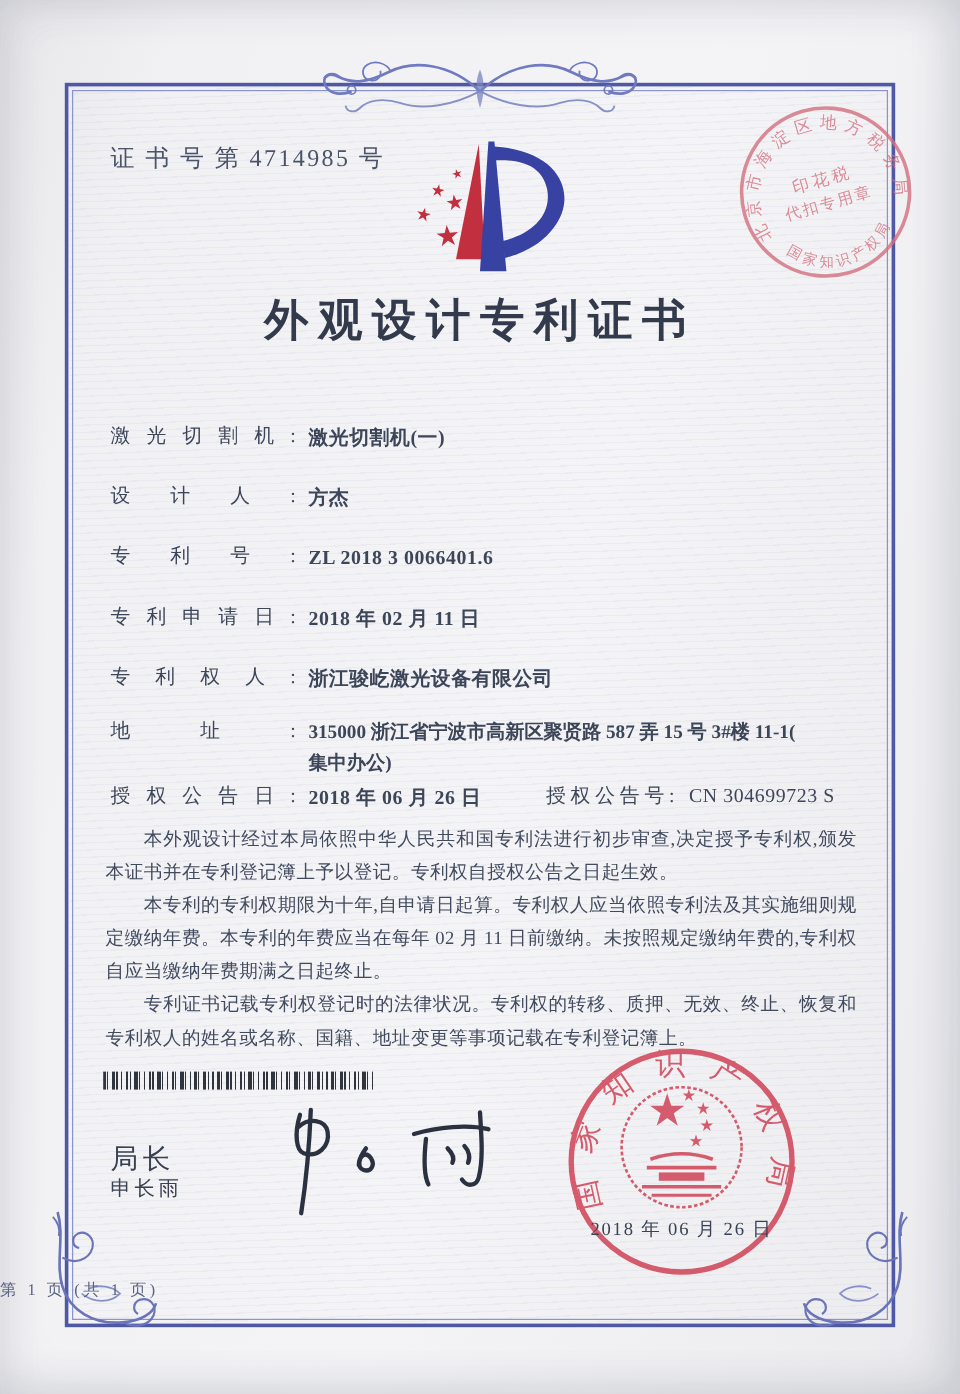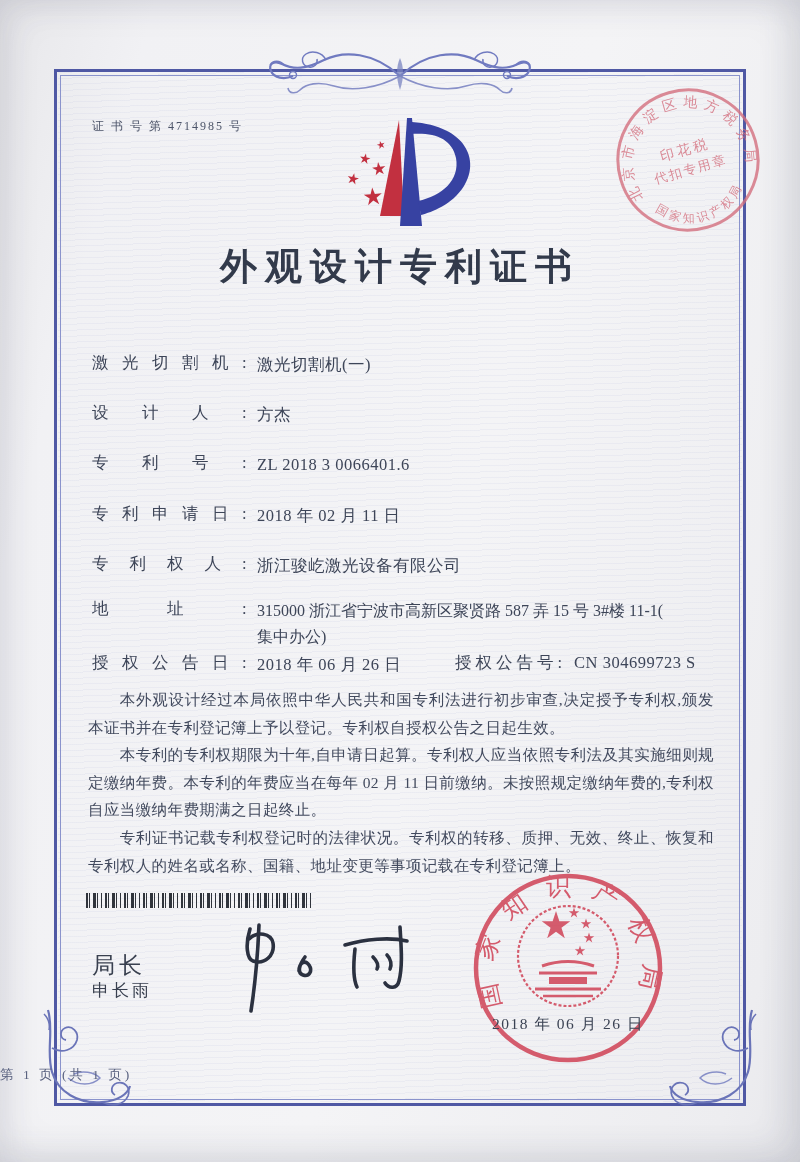--- a/index.html
+++ b/index.html
@@ -4,26 +4,26 @@
 <style>
   html,body{margin:0;padding:0;}
   body{width:800px;height:1162px;font-family:"Liberation Serif","DejaVu Serif",serif;}
   .page{position:relative;width:800px;height:1162px;overflow:hidden;
     background:linear-gradient(105deg,#e7e7ea 0%,#f1f1f4 14%,#f4f4f6 55%,#ededf0 92%,#e8e8ec 100%);
     box-shadow:inset 0 0 46px rgba(60,64,90,.08), inset -14px -10px 30px rgba(70,74,100,.10), inset 12px 10px 28px rgba(70,74,100,.06);}
   .texture{position:absolute;left:58px;top:72px;right:58px;bottom:60px;
     background:repeating-linear-gradient(178deg,rgba(128,138,198,.075) 0 1px,rgba(0,0,0,0) 1px 6px);}
   .frame-outer{position:absolute;left:54px;top:69px;width:692px;height:1037px;border:3px solid #4f58a4;box-sizing:border-box;}
   .frame-inner{position:absolute;left:3px;top:3px;right:3px;bottom:3px;border:1px solid #8a93cc;}
-  .cert-no{position:absolute;left:92px;top:118px;font-size:12px;letter-spacing:2px;color:#4b5368;}
+  .cert-no{position:absolute;left:92px;top:118px;font-size:20px;letter-spacing:2px;color:#4b5368;}
   .title{position:absolute;left:0;right:0;top:242px;margin:0;text-align:center;
     font-size:37px;font-weight:bold;letter-spacing:8px;color:#323a4b;}
   .row{position:absolute;left:92px;width:624px;font-size:16.5px;color:#3d4558;letter-spacing:.5px;}
   .lbl{display:inline-block;width:155px;text-align:justify;text-align-last:justify;vertical-align:top;}
-  .val{display:inline-block;vertical-align:top;margin-left:10px;white-space:pre;line-height:26px;}
+  .val{display:inline-block;vertical-align:top;margin-left:10px;white-space:pre;line-height:26px;font-weight:bold;}
   .row-addr .val{font-size:16px;letter-spacing:0;}
   .grant-no{position:absolute;left:363px;top:0;}
   .grant-no .lbl2{letter-spacing:4px;margin-right:8px;}
   .paras{position:absolute;left:88px;width:626px;top:686px;font-size:15.5px;line-height:27.6px;
     color:#424a5e;text-align:justify;letter-spacing:.4px;}
   .paras p{margin:0;text-indent:2.05em;}
   .barcode{position:absolute;left:86px;top:893px;width:226px;height:15px;
     background:repeating-linear-gradient(90deg,#30343c 0 2px,rgba(0,0,0,0) 2px 3px,#30343c 3px 4px,rgba(0,0,0,0) 4px 7px,#30343c 7px 10px,rgba(0,0,0,0) 10px 11px,#30343c 11px 12px,rgba(0,0,0,0) 12px 15px,#30343c 15px 16px,rgba(0,0,0,0) 16px 19px);}
   .sig-title{position:absolute;left:92px;top:950px;font-size:23px;letter-spacing:4px;color:#39404f;}
   .sig-name{position:absolute;left:92px;top:979px;font-size:17px;letter-spacing:3px;color:#39404f;}

